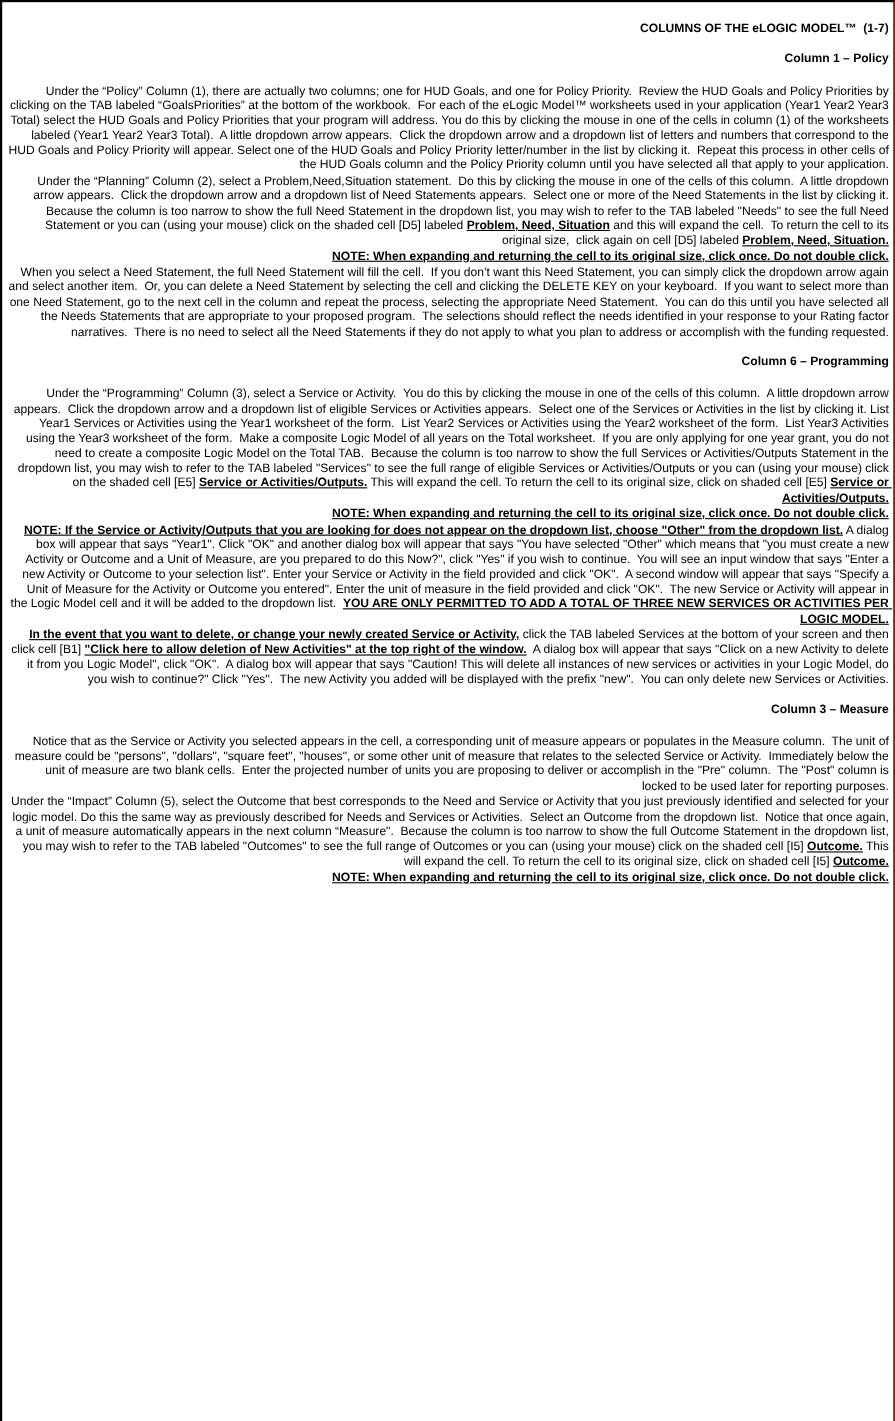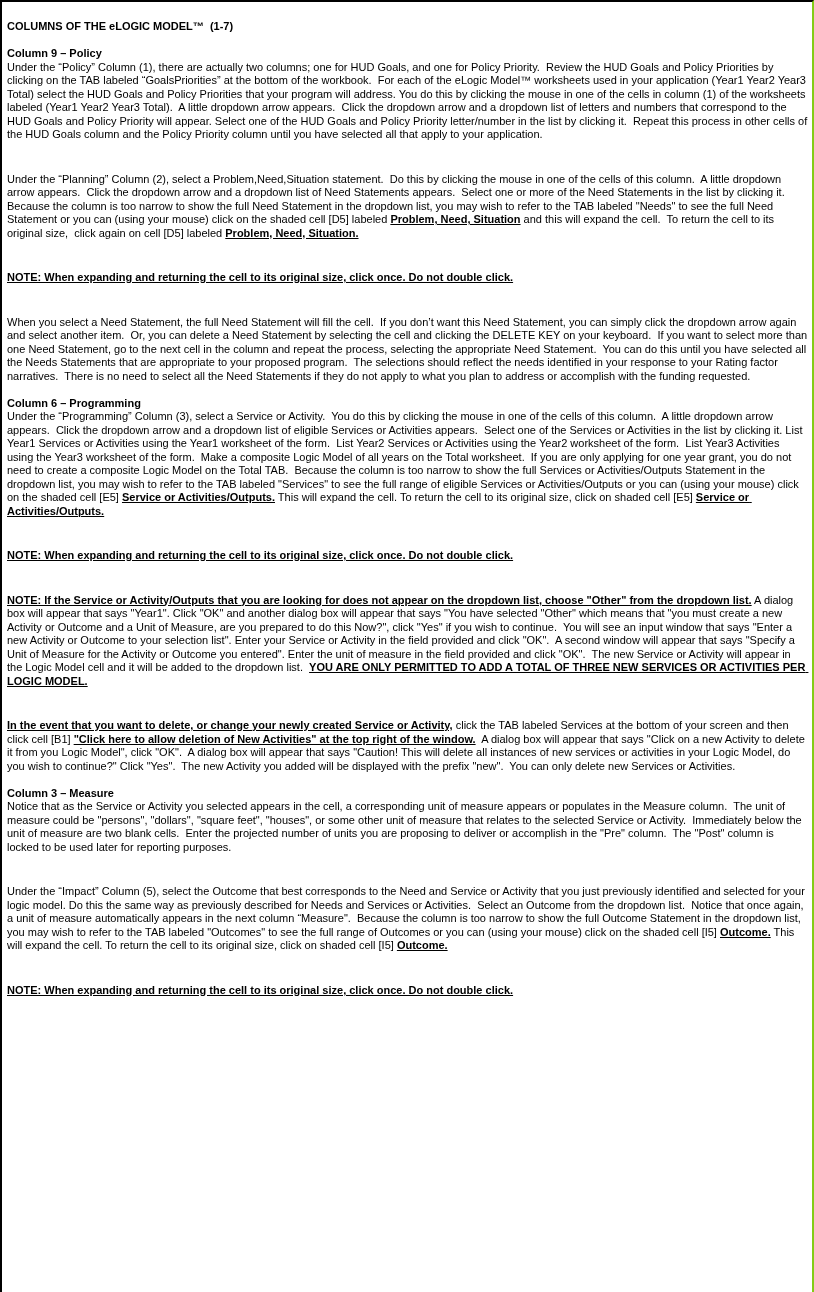--- a/index.html
+++ b/index.html
@@ -4,46 +4,47 @@
 <style>
   html, body { margin: 0; padding: 0; background: #ffffff; }
   .page {
     position: relative;
     width: 814px;
     height: 1292px;
     box-sizing: border-box;
     background: #ffffff;
     border-top: 2px solid #000000;
     border-left: 2px solid #000000;
-    border-right: 2px solid #84cc16;
+    border-right: 2px solid #7f1d1d;
     padding: 6px 4px 0 5px;
     overflow: hidden;
     font-family: "Liberation Sans", sans-serif;
     font-size: 11px;
     line-height: 13.5px;
     color: #000000;
+    text-align: right;
   }
   .doc-title {
     font-weight: bold;
     margin: 12px 0 0 0;
     white-space: pre-wrap;
   }
   .block { margin: 0; white-space: pre-wrap; }
   .block.heading { font-weight: bold; margin-top: 13.5px; }
-  .block.para { margin-top: 31px; }
-  .heading + .para { margin-top: 0; }
+  .block.para { margin-top: 1px; }
+  .heading + .para { margin-top: 16px; }
   .block b { font-weight: bold; text-decoration: underline; }
 </style>
 </head>
 <body>
 
 <div class="page">
   <div class="doc-title">COLUMNS OF THE eLOGIC MODEL™  (1-7)</div>
   <div>
-      <div class="block heading">Column 9 – Policy</div>
+      <div class="block heading">Column 1 – Policy</div>
       <div class="block para"><span>Under the “Policy” Column (1), there are actually two columns; one for HUD Goals, and one for Policy Priority.  Review the HUD Goals and Policy Priorities by clicking on the TAB labeled “GoalsPriorities” at the bottom of the workbook.  For each of the eLogic Model™ worksheets used in your application (Year1 Year2 Year3 Total) select the HUD Goals and Policy Priorities that your program will address. You do this by clicking the mouse in one of the cells in column (1) of the worksheets labeled (Year1 Year2 Year3 Total).  A little dropdown arrow appears.  Click the dropdown arrow and a dropdown list of letters and numbers that correspond to the HUD Goals and Policy Priority will appear. Select one of the HUD Goals and Policy Priority letter/number in the list by clicking it.  Repeat this process in other cells of the HUD Goals column and the Policy Priority column until you have selected all that apply to your application.</span></div>
       <div class="block para"><span>Under the “Planning” Column (2), select a Problem,Need,Situation statement.  Do this by clicking the mouse in one of the cells of this column.  A little dropdown arrow appears.  Click the dropdown arrow and a dropdown list of Need Statements appears.  Select one or more of the Need Statements in the list by clicking it.  Because the column is too narrow to show the full Need Statement in the dropdown list, you may wish to refer to the TAB labeled "Needs" to see the full Need Statement or you can (using your mouse) click on the shaded cell [D5] labeled </span><b>Problem, Need, Situation</b><span> and this will expand the cell.  To return the cell to its original size,  click again on cell [D5] labeled </span><b>Problem, Need, Situation.</b></div>
       <div class="block para"><b>NOTE: When expanding and returning the cell to its original size, click once. Do not double click.</b></div>
       <div class="block para"><span>When you select a Need Statement, the full Need Statement will fill the cell.  If you don’t want this Need Statement, you can simply click the dropdown arrow again and select another item.  Or, you can delete a Need Statement by selecting the cell and clicking the DELETE KEY on your keyboard.  If you want to select more than one Need Statement, go to the next cell in the column and repeat the process, selecting the appropriate Need Statement.  You can do this until you have selected all the Needs Statements that are appropriate to your proposed program.  The selections should reflect the needs identified in your response to your Rating factor narratives.  There is no need to select all the Need Statements if they do not apply to what you plan to address or accomplish with the funding requested.</span></div>
       <div class="block heading">Column 6 – Programming</div>
       <div class="block para"><span>Under the “Programming” Column (3), select a Service or Activity.  You do this by clicking the mouse in one of the cells of this column.  A little dropdown arrow appears.  Click the dropdown arrow and a dropdown list of eligible Services or Activities appears.  Select one of the Services or Activities in the list by clicking it. List Year1 Services or Activities using the Year1 worksheet of the form.  List Year2 Services or Activities using the Year2 worksheet of the form.  List Year3 Activities using the Year3 worksheet of the form.  Make a composite Logic Model of all years on the Total worksheet.  If you are only applying for one year grant, you do not need to create a composite Logic Model on the Total TAB.  Because the column is too narrow to show the full Services or Activities/Outputs Statement in the dropdown list, you may wish to refer to the TAB labeled "Services" to see the full range of eligible Services or Activities/Outputs or you can (using your mouse) click on the shaded cell [E5] </span><b>Service or Activities/Outputs.</b><span> This will expand the cell. To return the cell to its original size, click on shaded cell [E5] </span><b>Service or Activities/Outputs.</b></div>
       <div class="block para"><b>NOTE: When expanding and returning the cell to its original size, click once. Do not double click.</b></div>
       <div class="block para"><b>NOTE: If the Service or Activity/Outputs that you are looking for does not appear on the dropdown list, choose "Other" from the dropdown list.</b><span> A dialog box will appear that says "Year1". Click "OK" and another dialog box will appear that says "You have selected "Other" which means that "you must create a new Activity or Outcome and a Unit of Measure, are you prepared to do this Now?", click "Yes" if you wish to continue.  You will see an input window that says "Enter a new Activity or Outcome to your selection list". Enter your Service or Activity in the field provided and click "OK".  A second window will appear that says "Specify a Unit of Measure for the Activity or Outcome you entered". Enter the unit of measure in the field provided and click "OK".  The new Service or Activity will appear in the Logic Model cell and it will be added to the dropdown list.  </span><b>YOU ARE ONLY PERMITTED TO ADD A TOTAL OF THREE NEW SERVICES OR ACTIVITIES PER LOGIC MODEL.</b></div>
       <div class="block para"><b>In the event that you want to delete, or change your newly created Service or Activity,</b><span> click the TAB labeled Services at the bottom of your screen and then click cell [B1] </span><b>"Click here to allow deletion of New Activities" at the top right of the window.</b><span>  A dialog box will appear that says "Click on a new Activity to delete it from you Logic Model", click "OK".  A dialog box will appear that says "Caution! This will delete all instances of new services or activities in your Logic Model, do you wish to continue?" Click "Yes".  The new Activity you added will be displayed with the prefix "new".  You can only delete new Services or Activities.</span></div>
       <div class="block heading">Column 3 – Measure</div>

